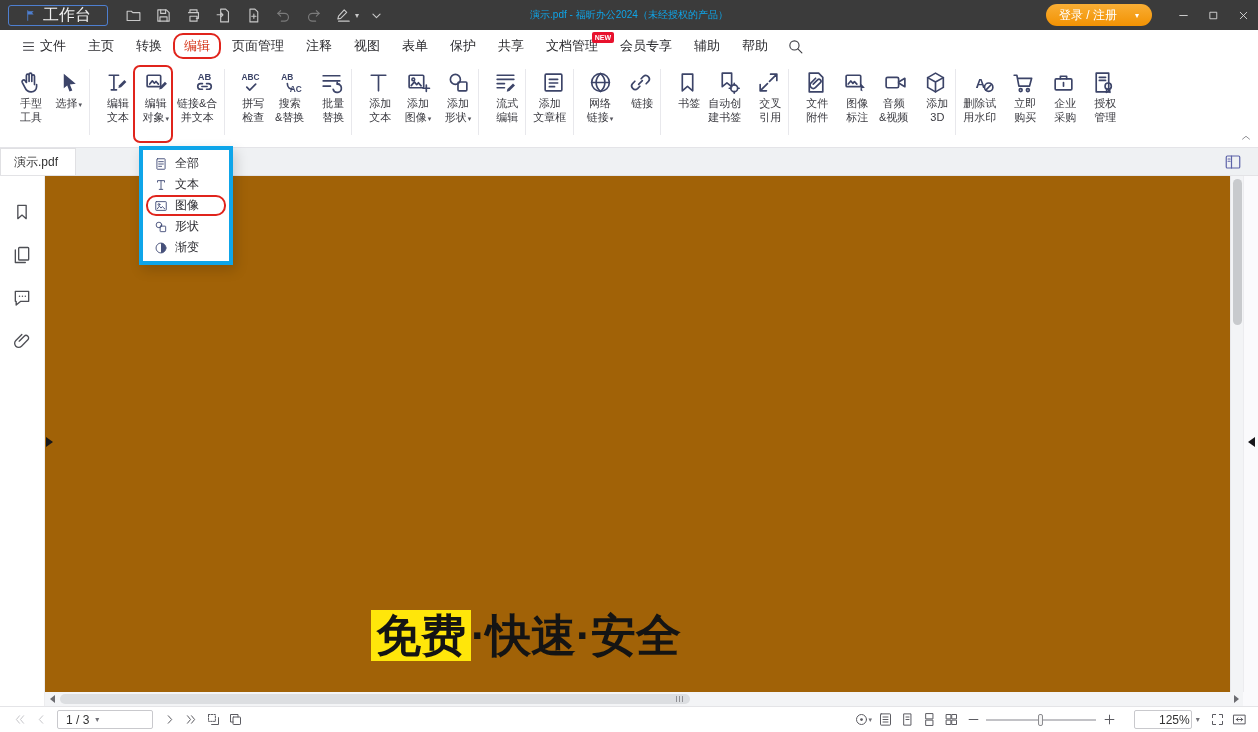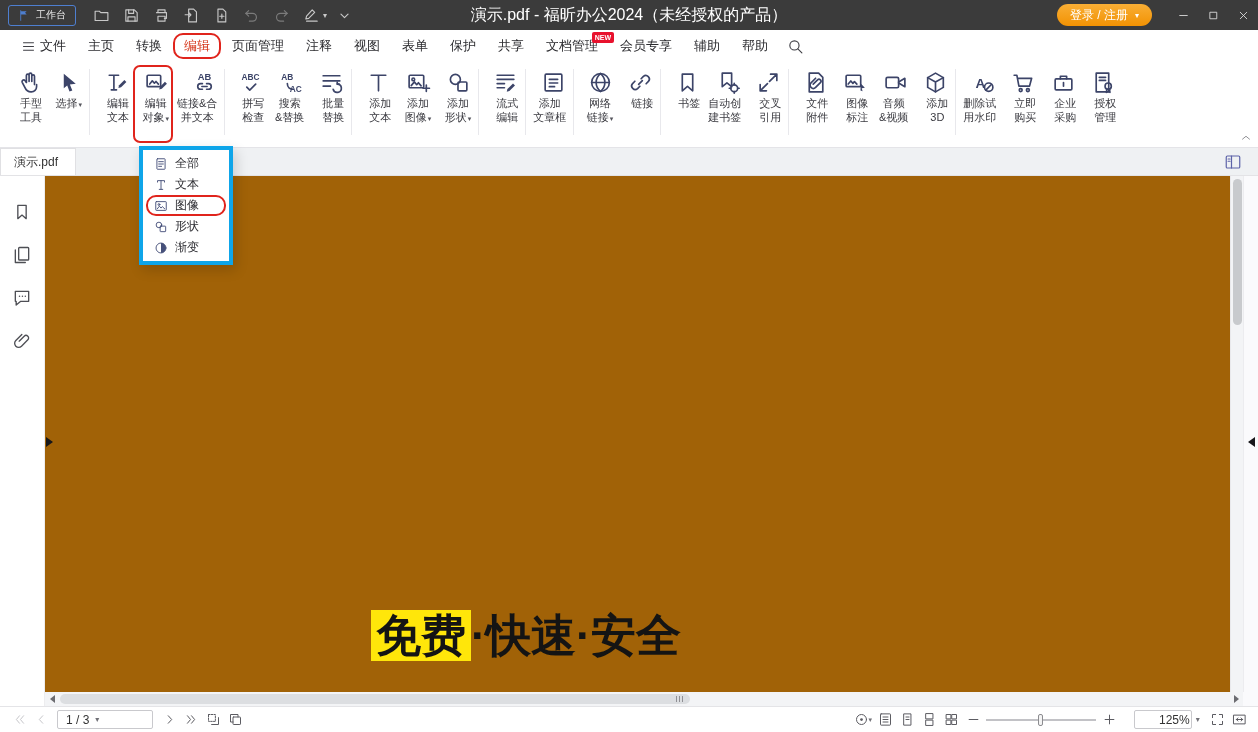--- a/index.html
+++ b/index.html
@@ -7,31 +7,31 @@
     --activeRed:#d6381c; --tbbg:#3b3b3b; --orange:#f6a01e;
   }
   *{box-sizing:border-box; margin:0; padding:0;}
   body{font-family:"Liberation Sans","DejaVu Sans",sans-serif; background:#666;}
   .app{position:relative; width:1258px; height:732px; background:#fff; overflow:hidden;}
   svg{display:block;}
 
   
   .titlebar{height:30px; background:var(--tbbg); display:flex; align-items:center; color:#c9c9c9; position:relative;}
   .ws-btn{display:inline-flex; align-items:center; gap:5px; background:transparent; border:1px solid var(--wsblue);
-    border-radius:3px; color:#f0f0f0; font-size:10px; padding:0 9px; height:21px; margin:0 10px 0 8px;
+    border-radius:3px; color:#f0f0f0; font-size:16px; padding:0 16px; height:21px; margin:0 10px 0 8px;
     font-family:Liberation Mono, monospace;}
   .ws-flag{width:13px; height:13px; color:var(--wsblue);}
   .tb-icons{display:flex; align-items:center;}
   .tb-icon{width:24px; height:22px; display:flex; align-items:center; justify-content:center; color:#c8c8c8; margin:0 3px;}
   .tb-icon svg{width:17px; height:17px;}
   .tb-icon.disabled{color:#7b7b7b;}
   .tb-caret{color:#c8c8c8; font-size:8px; margin:0 2px 0 -3px;}
-  .tb-title{position:absolute; left:50%; transform:translateX(-50%); font-size:16px; color:#ffffff; white-space:nowrap;}
+  .tb-title{position:absolute; left:50%; transform:translateX(-50%); font-size:10px; color:#0ea5e9; white-space:nowrap;}
   .tb-right{margin-left:auto; display:flex; align-items:center;}
-  .login{display:inline-flex; align-items:center; gap:7px; background:linear-gradient(180deg,#f8ae35,#f29203);
+  .login{display:inline-flex; align-items:center; gap:18px; background:linear-gradient(180deg,#f8ae35,#f29203);
     border:none; border-radius:11px; height:22px; color:#fff; font-size:12px; padding:0 13px; margin-right:16px; font-family:inherit;}
   .login-caret{font-size:8px; color:#fff;}
   .win{width:30px; height:30px; display:flex; align-items:center; justify-content:center; color:#e0e0e0;}
   .win svg{width:13px; height:13px;}
 
   
   .menubar{height:32px; background:#fff; display:flex; align-items:center; padding-left:10px; position:relative;}
   .menu-items{display:flex; align-items:center;}
   .menu-item{display:inline-flex; align-items:center; gap:4px; padding:2px 9px; border:2px solid transparent;
     border-radius:10px; font-size:13px; color:#2b2b2f; position:relative; white-space:nowrap;}

